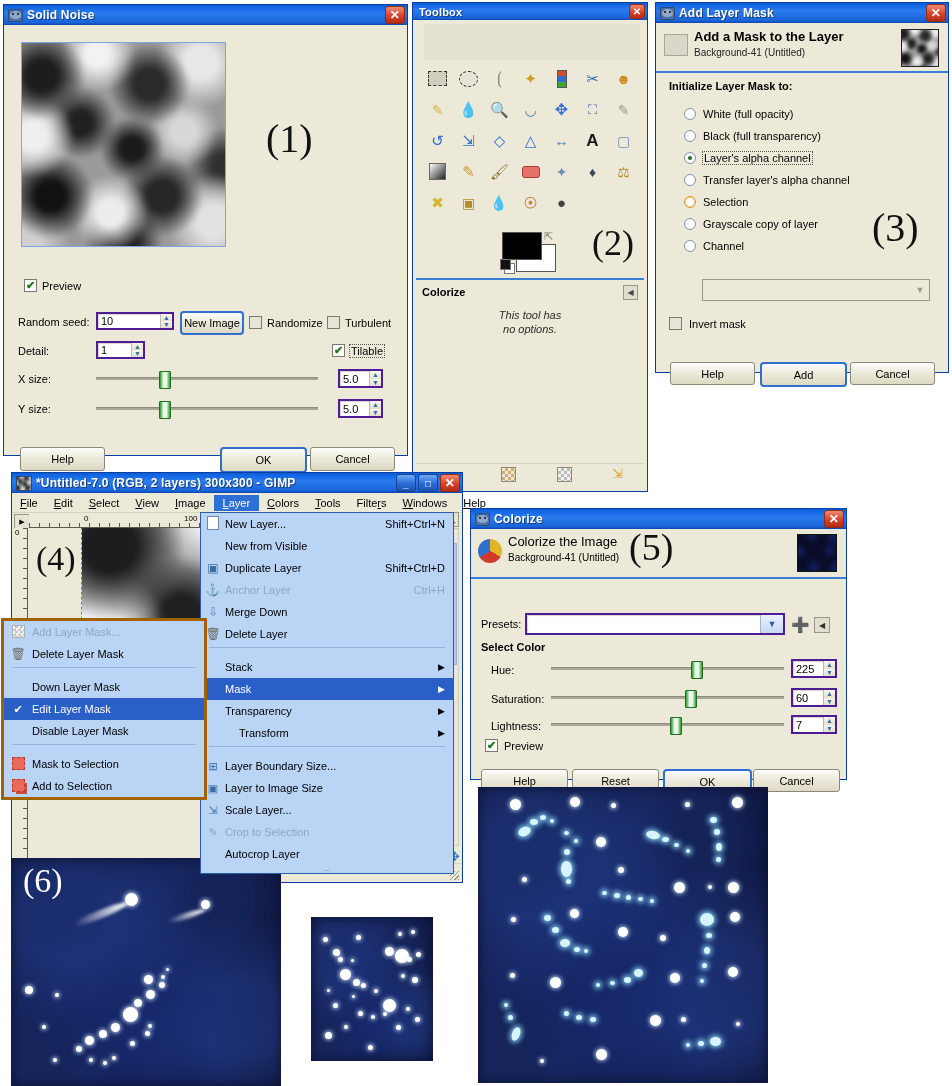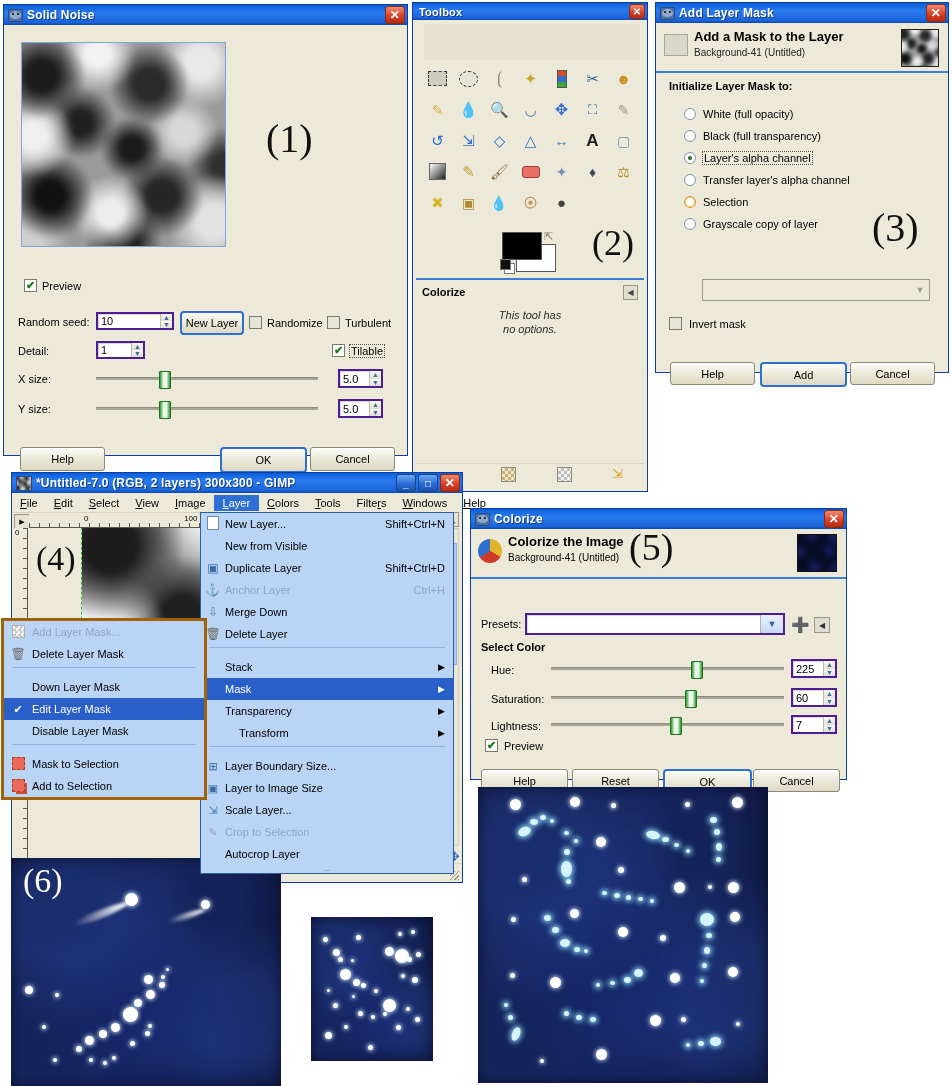--- a/index.html
+++ b/index.html
@@ -115,21 +115,21 @@
 
     <span class="lbl" style="position:absolute;left:14px;top:291px;">Random seed:</span>
     <div class="tfield" style="position:absolute;left:92px;top:287px;width:78px;height:18px;">
       <span>10</span>
       <span class="spin" style="margin-left:auto;height:100%;">
         <i>▲</i>
           <i>▼</i>
       </span>
     </div>
     <div class="btn def" style="position:absolute;left:176px;top:286px;width:60px;height:20px;">
-      <span>New Layer</span>
+      <span>New Image</span>
     </div>
     <div style="position:absolute;left:245px;top:291px;display:flex;align-items:center;gap:5px;">
       <span class="chk off">✔</span>
       <span class="lbl">Randomize</span>
     </div>
     <div style="position:absolute;left:323px;top:291px;display:flex;align-items:center;gap:5px;">
       <span class="chk off">✔</span>
       <span class="lbl">Turbulent</span>
     </div>
 
@@ -318,20 +318,24 @@
         <span class="lbl">Transfer layer's alpha channel</span>
         </div>
       <div style="display:flex;align-items:center;gap:7px;height:22px;">
         <span class="radio sel"></span>
         <span class="lbl">Selection</span>
         </div>
       <div style="display:flex;align-items:center;gap:7px;height:22px;">
         <span class="radio"></span>
         <span class="lbl">Grayscale copy of layer</span>
         </div>
+      <div style="display:flex;align-items:center;gap:7px;height:22px;">
+        <span class="radio"></span>
+        <span class="lbl">Channel</span>
+        </div>
     </div>
 
     <div style="position:absolute;left:46px;top:256px;width:226px;height:20px;background:#ece9d8;border:1px solid #9a9a8c;
                 display:flex;align-items:center;">
       <span style="padding-left:4px;font-size:11px;color:#777;"></span>
       <span style="margin-left:auto;width:18px;text-align:center;color:#9a9a8c;font-size:9px;">▼</span>
     </div>
 
     <div style="position:absolute;left:13px;top:294px;display:flex;align-items:center;gap:7px;">
       <span class="chk off">✔</span>
@@ -538,21 +542,21 @@
   <div class="tbar">
     <span class="gimpico"></span>
     <span class="ttl">Colorize</span>
     <span class="btnx">✕</span>
   </div>
   <div class="cbody">
 
     <div style="position:absolute;left:0;right:0;top:0;height:48px;background:#ece9d8;border-bottom:2px solid #3a7fd5;">
       <span style="position:absolute;left:7px;top:10px;width:24px;height:24px;border-radius:50%;
                    background:conic-gradient(#e0b52a 0 33%, #cf3b2b 33% 66%, #2f6fd0 66%);"></span>
-      <div style="position:absolute;left:37px;top:5px;font-weight:bold;font-size:13px;">Colorize the Image</div>
+      <div style="position:absolute;left:37px;top:5px;font-weight:normal;font-size:13px;">Colorize the Image</div>
       <div style="position:absolute;left:37px;top:23px;font-size:10px;">Background-41 (Untitled)</div>
       <span class="bigno" style="left:158px;top:-4px;font-size:38px;">(5)</span>
       <div style="position:absolute;right:9px;top:5px;width:38px;height:36px;border:1px solid #111;overflow:hidden;background:#0d1440;">
         <div class="noise" style="position:absolute;inset:-4px;filter:blur(2px) saturate(0);mix-blend-mode:overlay;opacity:.55;background-color:#1a2d8a;"></div>
       </div>
     </div>
 
     <span class="lbl" style="position:absolute;left:10px;top:89px;">Presets:</span>
     <div class="tfield" style="position:absolute;left:54px;top:84px;width:260px;height:22px;background:#fff;">
       <span></span>

